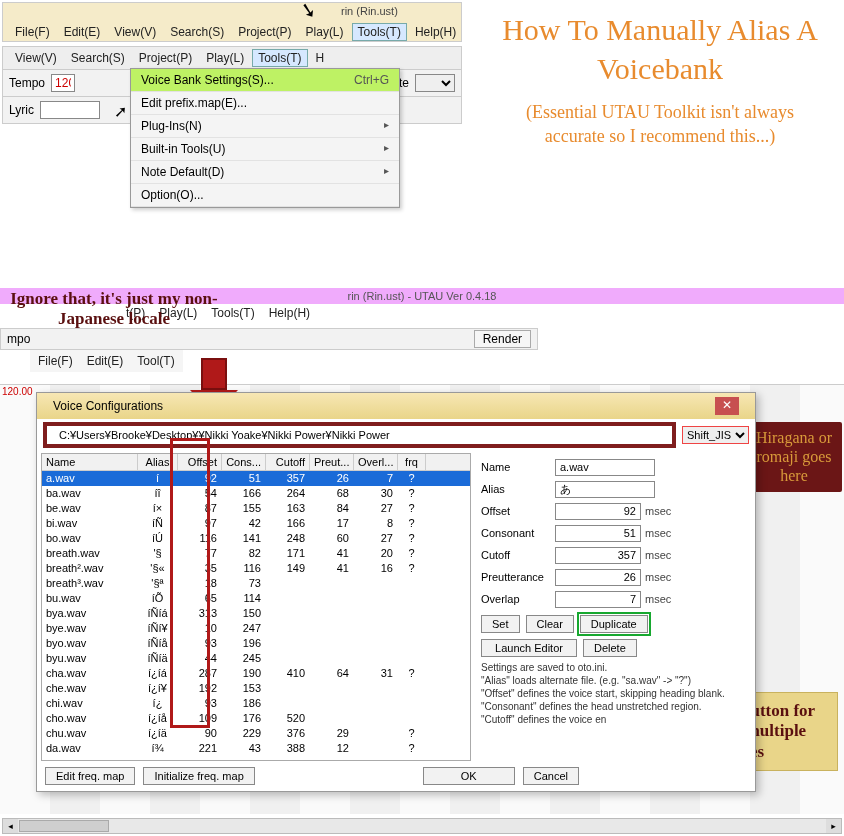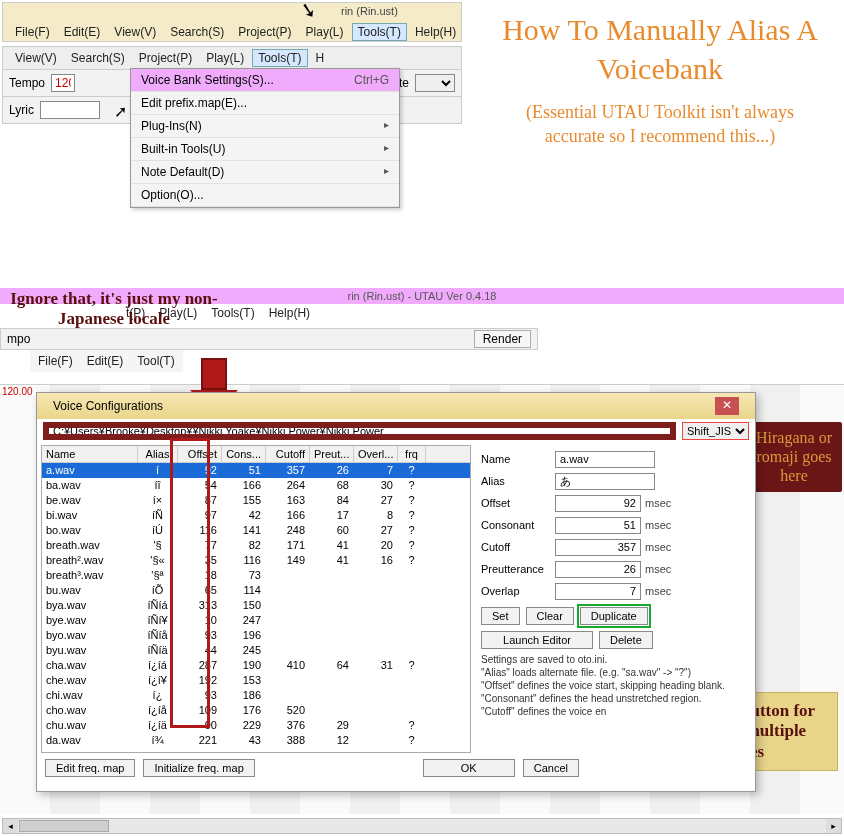--- a/index.html
+++ b/index.html
@@ -13,21 +13,21 @@
   .menu-item.hl { background: #d6e8ff; border: 1px solid #7aa; padding: 1px 5px; }
 
   
   .strip2 { position: absolute; left: 2px; top: 46px; width: 460px; height: 240px; background: #fff; }
   .strip2 .bar { background: #eee; border: 1px solid #ccc; display: flex; padding: 2px 6px; gap: 2px; }
   .strip2 .row2 { display: flex; align-items: center; gap: 6px; padding: 4px 6px; background: #f2f2f2; border: 1px solid #ccc; border-top: none; }
   .numbox { width: 24px; height: 18px; border: 1px solid #888; background: #fff; text-align: right; padding: 0 3px; color: #c00; font-size: 12px; }
   .lyricbox { width: 60px; height: 18px; border: 1px solid #888; background: #fff; }
   .dropdown { position: absolute; left: 128px; top: 22px; width: 270px; background: #f4f4f4; border: 1px solid #999; box-shadow: 2px 2px 4px rgba(0,0,0,.2); }
   .dropdown .ditem { padding: 4px 10px; display: flex; justify-content: space-between; border-bottom: 1px solid #e2e2e2; font-size: 12px; cursor: pointer; }
-  .dropdown .ditem.hl { background: #f0abfc; }
+  .dropdown .ditem.hl { background: #bef264; }
   .dropdown .ditem .sc { color: #555; }
   .arrow-r { font-size: 10px; color: #555; }
 
   
   .tutorial { position: absolute; left: 500px; top: 10px; width: 320px; text-align: center; }
   .tutorial h1 { font-family: Georgia, serif; color: #e88b2e; font-size: 30px; line-height: 1.3; font-weight: normal; }
   .tutorial p { font-family: Georgia, serif; color: #e88b2e; font-size: 18px; margin-top: 12px; line-height: 1.35; }
 
   
   .bg2 { position: absolute; left: 0; top: 288px; width: 844px; height: 548px; background: #fff; }
@@ -49,21 +49,21 @@
   .bigarrow.down .shaft { width: 26px; height: 32px; background: #b01919; margin: 0 auto; border: 2px solid #7a0f0f; }
   .bigarrow.down .head { width: 0; height: 0; border-left: 24px solid transparent; border-right: 24px solid transparent; border-top: 26px solid #b01919; margin: 0 auto; }
   .bigarrow.right .shaft { width: 32px; height: 26px; background: #b01919; border: 2px solid #7a0f0f; display: inline-block; vertical-align: middle; }
   .bigarrow.right .head { width: 0; height: 0; border-top: 24px solid transparent; border-bottom: 24px solid transparent; border-left: 26px solid #b01919; display: inline-block; vertical-align: middle; }
 
   
   .dlg { position: absolute; left: 36px; top: 392px; width: 720px; height: 400px; background: #fff; border: 1px solid #999; box-shadow: 3px 3px 8px rgba(0,0,0,.25); }
   .dlg .titlebar { background: linear-gradient(#f7e7b4, #e9d589); padding: 4px 16px; font-size: 12px; display: flex; justify-content: space-between; align-items: center; }
   .dlg .closebtn { width: 24px; height: 18px; background: #c75050; color: #fff; text-align: center; line-height: 16px; font-size: 12px; cursor: pointer; }
   .dlg .path { padding: 3px 6px; font-size: 11px; display: flex; align-items: center; gap: 6px; }
-  .dlg .path input.p { flex: 1; border: 6px solid #7f1d1d; height: 18px; padding: 0 4px; font-size: 11px; }
+  .dlg .path input.p { flex: 1; border: 4px solid #7f1d1d; height: 26px; padding: 0 12px; font-size: 11px; }
   .dlg .path select { border: 1px solid #ef4444; height: 18px; font-size: 11px; }
 
   .dlg .body { display: flex; height: 312px; }
   .listpane { width: 430px; border: 1px solid #aaa; margin: 2px 4px; display: flex; flex-direction: column; font-size: 11px; }
   .listpane .hdr { display: flex; background: #f1f1f1; border-bottom: 1px solid #ccc; }
   .listpane .hdr span { padding: 2px 4px; border-right: 1px solid #ccc; overflow: hidden; white-space: nowrap; }
   .listpane .rows { overflow: auto; flex: 1; }
   .listpane .row { display: flex; padding: 0; height: 15px; line-height: 15px; white-space: nowrap; }
   .listpane .row span { padding: 0 4px; overflow: hidden; border-right: 1px solid transparent; }
   .listpane .row.sel { background: #1a6bd8; color: #fff; }
@@ -459,21 +459,21 @@
           <label>Overlap</label>
           <input value="7" style="">
           <span class="unit">msec</span>
         </div>
       <div class="btnrow">
         <span class="btn">Set</span>
         <span class="btn">Clear</span>
         <span class="btn dup">Duplicate</span>
       </div>
       <div class="btnrow">
-        <span class="btn" style="width:112px;text-align:center">Launch Editor</span>
+        <span class="btn" style="width:96px;text-align:center">Launch Editor</span>
         <span class="btn">Delete</span>
       </div>
       <div class="helptext" style="white-space:pre-line;">Settings are saved to oto.ini.
 "Alias" loads alternate file. (e.g. "sa.wav" -&gt; "?")
 "Offset" defines the voice start, skipping heading blank.
 "Consonant" defines the head unstretched region.
 "Cutoff" defines the voice en</div>
     </div>
   </div>
   <div class="footer">

